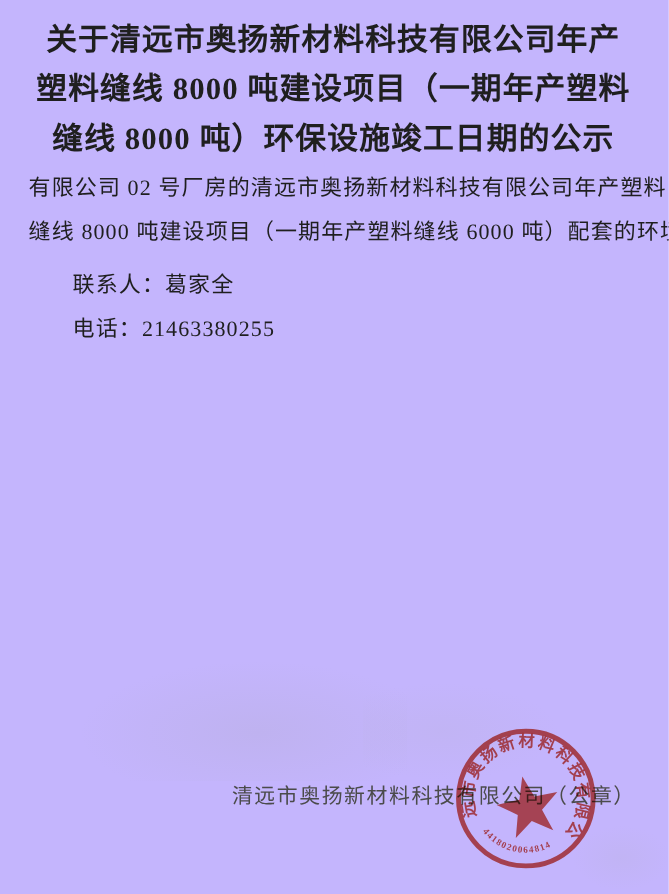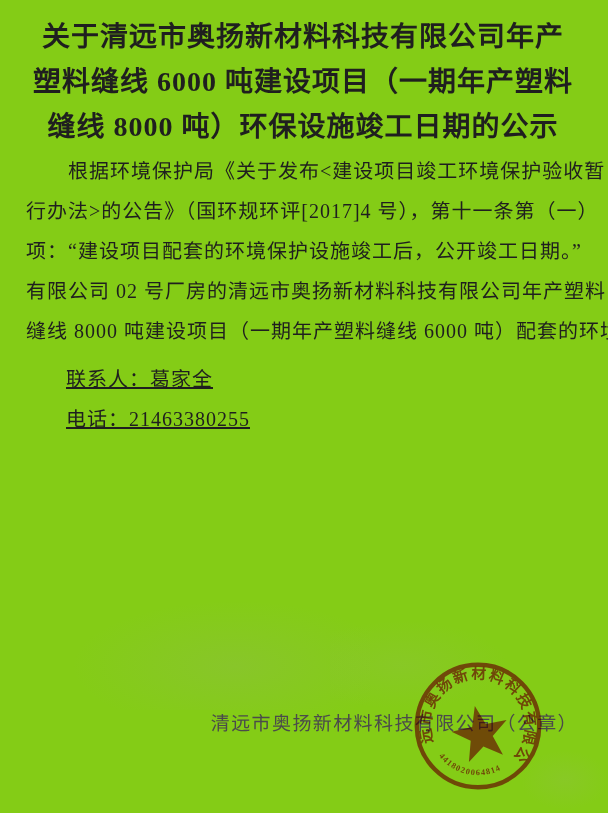--- a/index.html
+++ b/index.html
@@ -1,19 +1,19 @@
 <!DOCTYPE html>
 <html lang="zh-CN"><head>
 <meta charset="utf-8">
 <style>
   html,body { margin:0; padding:0; }
   .page {
     position:relative;
     width:608px; height:813px;
-    background:#84cc16;
+    background:#c4b5fd;
     font-family:"Liberation Serif","DejaVu Serif",serif;
     color:#1f1f1f;
     overflow:hidden;
   }
   .content { padding:14px 28px 0 26px; }
 
   .doc-title {
     text-align:center;
     font-size:28px;
     font-weight:bold;
@@ -22,21 +22,21 @@
   }
   .body-text {
     margin-top:2px;
     font-size:20px;
     line-height:40px;
     letter-spacing:1px;
   }
   .line { white-space:nowrap; }
   .indent { text-indent:42px; }
   .contact-block { margin-top:8px; }
-  .contact-line { padding-left:40px;text-decoration:underline; }
+  .contact-line { padding-left:40px; }
 
   .signature-line {
     position:absolute;
     top:708px; right:30px;
     font-size:19px;
     letter-spacing:1.4px;
     color:#4b4b4b;
     white-space:nowrap;
   }
 
@@ -64,30 +64,25 @@
 </style>
 </head>
 <body>
 
 <div class="page">
 
   <div class="content">
 
     <div class="doc-title">
       <div class="title-line">关于清远市奥扬新材料科技有限公司年产</div>
-      <div class="title-line">塑料缝线 6000 吨建设项目（一期年产塑料</div>
+      <div class="title-line">塑料缝线 8000 吨建设项目（一期年产塑料</div>
       <div class="title-line">缝线 8000 吨）环保设施竣工日期的公示</div>
     </div>
 
     <div class="body-text">
-      <div class="paragraph">
-        <div class="line indent">根据环境保护局《关于发布&lt;建设项目竣工环境保护验收暂</div>
-        <div class="line">行办法&gt;的公告》（国环规环评[2017]4 号），第十一条第（一）</div>
-        <div class="line">项：“建设项目配套的环境保护设施竣工后，公开竣工日期。”</div>
-      </div>
       <div class="paragraph">
         <div class="line">有限公司 02 号厂房的清远市奥扬新材料科技有限公司年产塑料</div>
         <div class="line">缝线 8000 吨建设项目（一期年产塑料缝线 6000 吨）配套的环境</div>
       </div>
       <div class="contact-block">
         <div class="line contact-line">联系人：葛家全</div>
         <div class="line contact-line">电话：21463380255</div>
       </div>
     </div>
 

